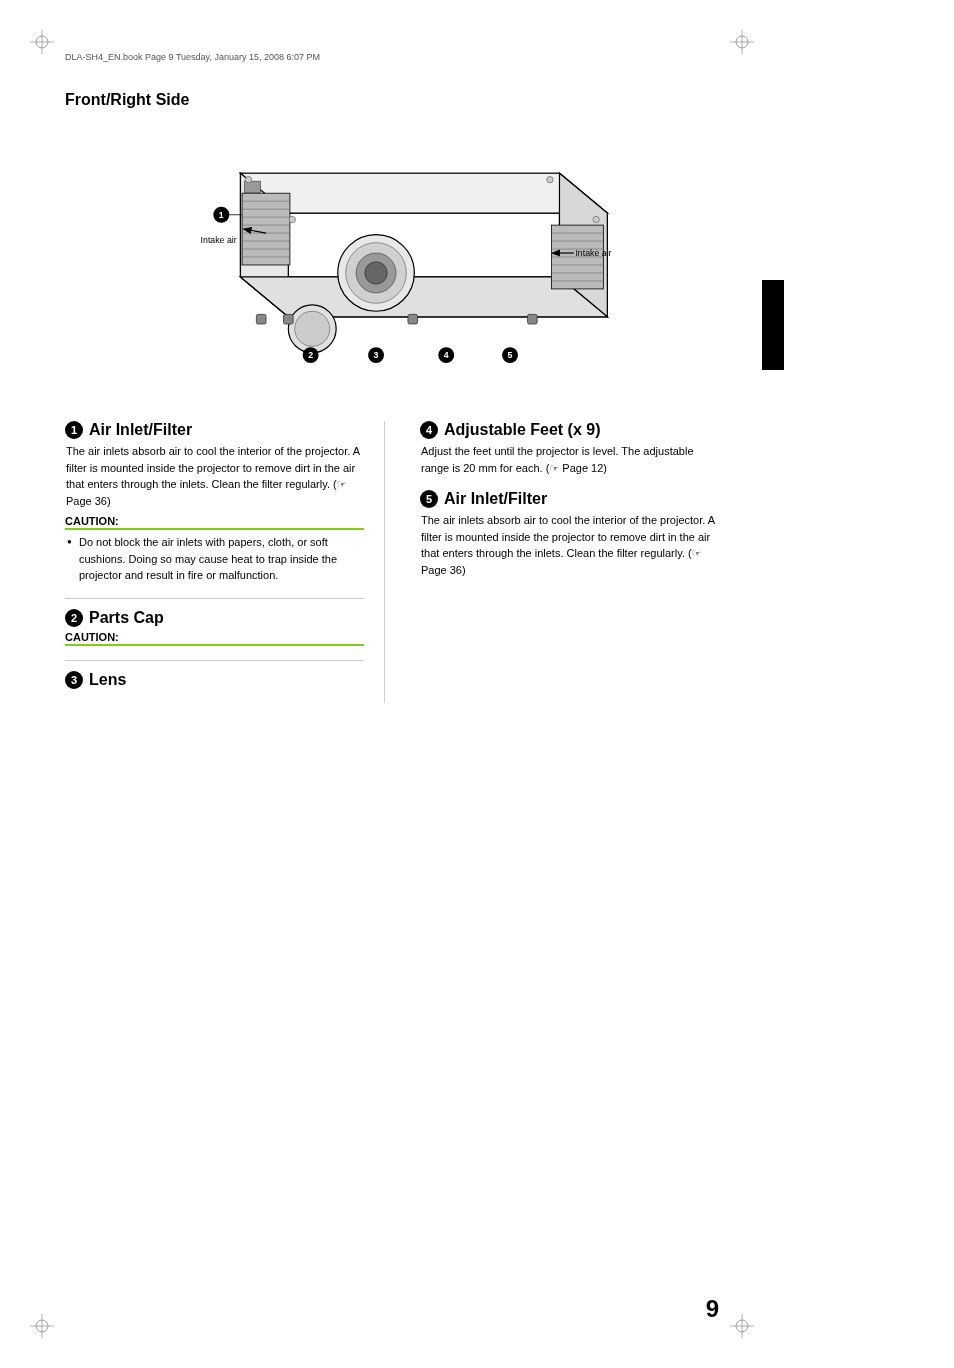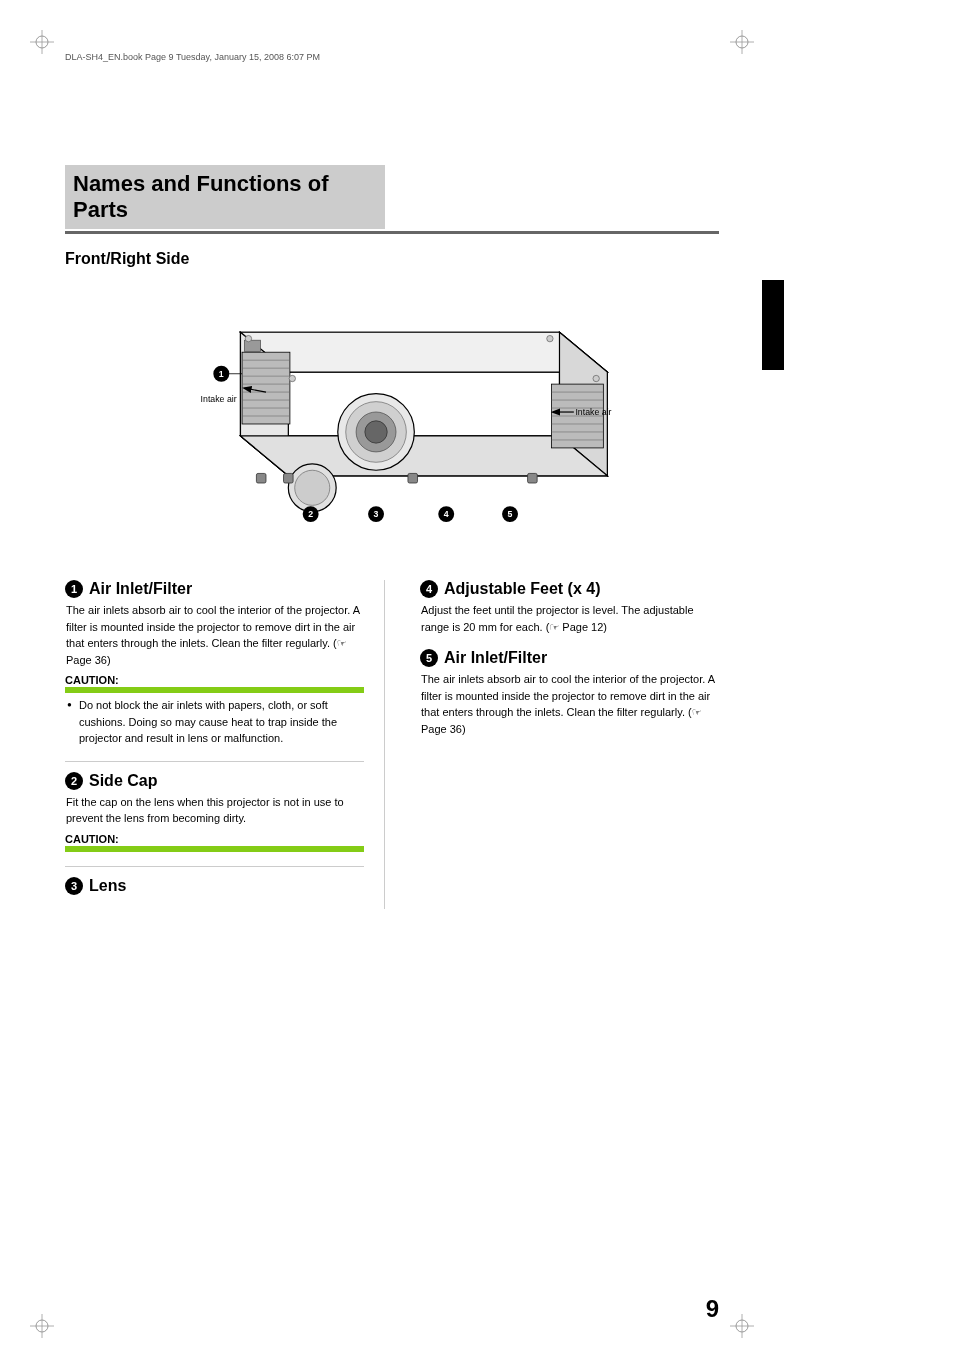--- a/index.html
+++ b/index.html
@@ -161,21 +161,21 @@
     .part-desc {
       font-size: 11px;
       line-height: 1.5;
       margin-bottom: 6px;
       margin-left: 1px;
     }
 
     .caution-header {
       font-weight: bold;
       font-size: 11px;
-      border-bottom: 6px solid #84cc16;
+      border-bottom: 2px solid #84cc16;
       margin-bottom: 4px;
       padding-bottom: 1px;
     }
 
     .caution-item {
       font-size: 11px;
       line-height: 1.5;
       padding-left: 14px;
       position: relative;
       margin-bottom: 4px;
@@ -241,26 +241,20 @@
   </div>
 
   <div class="file-info">
     <span>DLA-SH4_EN.book  Page 9  Tuesday, January 15, 2008  6:07 PM</span>
   </div>
 
   <div class="right-tab"></div>
 
   <div class="main-content">
 
-    <div class="title-section">
-      <div class="title-box">
-        <span class="title-text">Names and Functions of Parts</span>
-      </div>
-      <div class="title-underline"></div>
-    </div>
 
     <div class="section-heading">Front/Right Side</div>
 
     <div class="diagram-area">
       <svg class="diagram-svg" viewBox="0 0 820 280" xmlns="http://www.w3.org/2000/svg">
 
         <polygon points="220,30 620,30 680,80 280,80" fill="none" stroke="#000" stroke-width="1.5"></polygon>
 
         <polygon points="620,30 680,80 680,210 620,160" fill="none" stroke="#000" stroke-width="1.5"></polygon>
 
@@ -353,51 +347,50 @@
 
       <div class="col-left">
 
         <div class="part-entry">
           <div class="part-header">
             <span class="part-number">1</span>
             <span class="part-title">Air Inlet/Filter</span>
           </div>
           <p class="part-desc">The air inlets absorb air to cool the interior of the projector. A filter is mounted inside the projector to remove dirt in the air that enters through the inlets. Clean the filter regularly. (☞ Page 36)</p>
           <div class="caution-header">CAUTION:</div>
-          <div class="caution-item">Do not block the air inlets with papers, cloth, or soft cushions. Doing so may cause heat to trap inside the projector and result in lens or malfunction.</div>
+          <div class="caution-item">Do not block the air inlets with papers, cloth, or soft cushions. Doing so may cause heat to trap inside the projector and result in fire or malfunction.</div>
         </div>
 
         <hr class="part-divider">
 
         <div class="part-entry">
           <div class="part-header">
             <span class="part-number">2</span>
-            <span class="part-title">Side Cap</span>
+            <span class="part-title">Parts Cap</span>
           </div>
-          <p class="part-desc">Fit the cap on the lens when this projector is not in use to prevent the lens from becoming dirty.</p>
           <div class="caution-header">CAUTION:</div>
         </div>
 
         <hr class="part-divider">
 
         <div class="part-entry">
           <div class="part-header">
             <span class="part-number">3</span>
             <span class="part-title">Lens</span>
           </div>
         </div>
 
       </div>
 
       <div class="col-right">
 
         <div class="part-entry">
           <div class="part-header">
             <span class="part-number">4</span>
-            <span class="part-title">Adjustable Feet (x 4)</span>
+            <span class="part-title">Adjustable Feet (x 9)</span>
           </div>
           <p class="part-desc">Adjust the feet until the projector is level. The adjustable range is 20 mm for each. (☞ Page 12)</p>
         </div>
 
         <div class="part-entry">
           <div class="part-header">
             <span class="part-number">5</span>
             <span class="part-title">Air Inlet/Filter</span>
           </div>
           <p class="part-desc">The air inlets absorb air to cool the interior of the projector. A filter is mounted inside the projector to remove dirt in the air that enters through the inlets. Clean the filter regularly. (☞ Page 36)</p>

